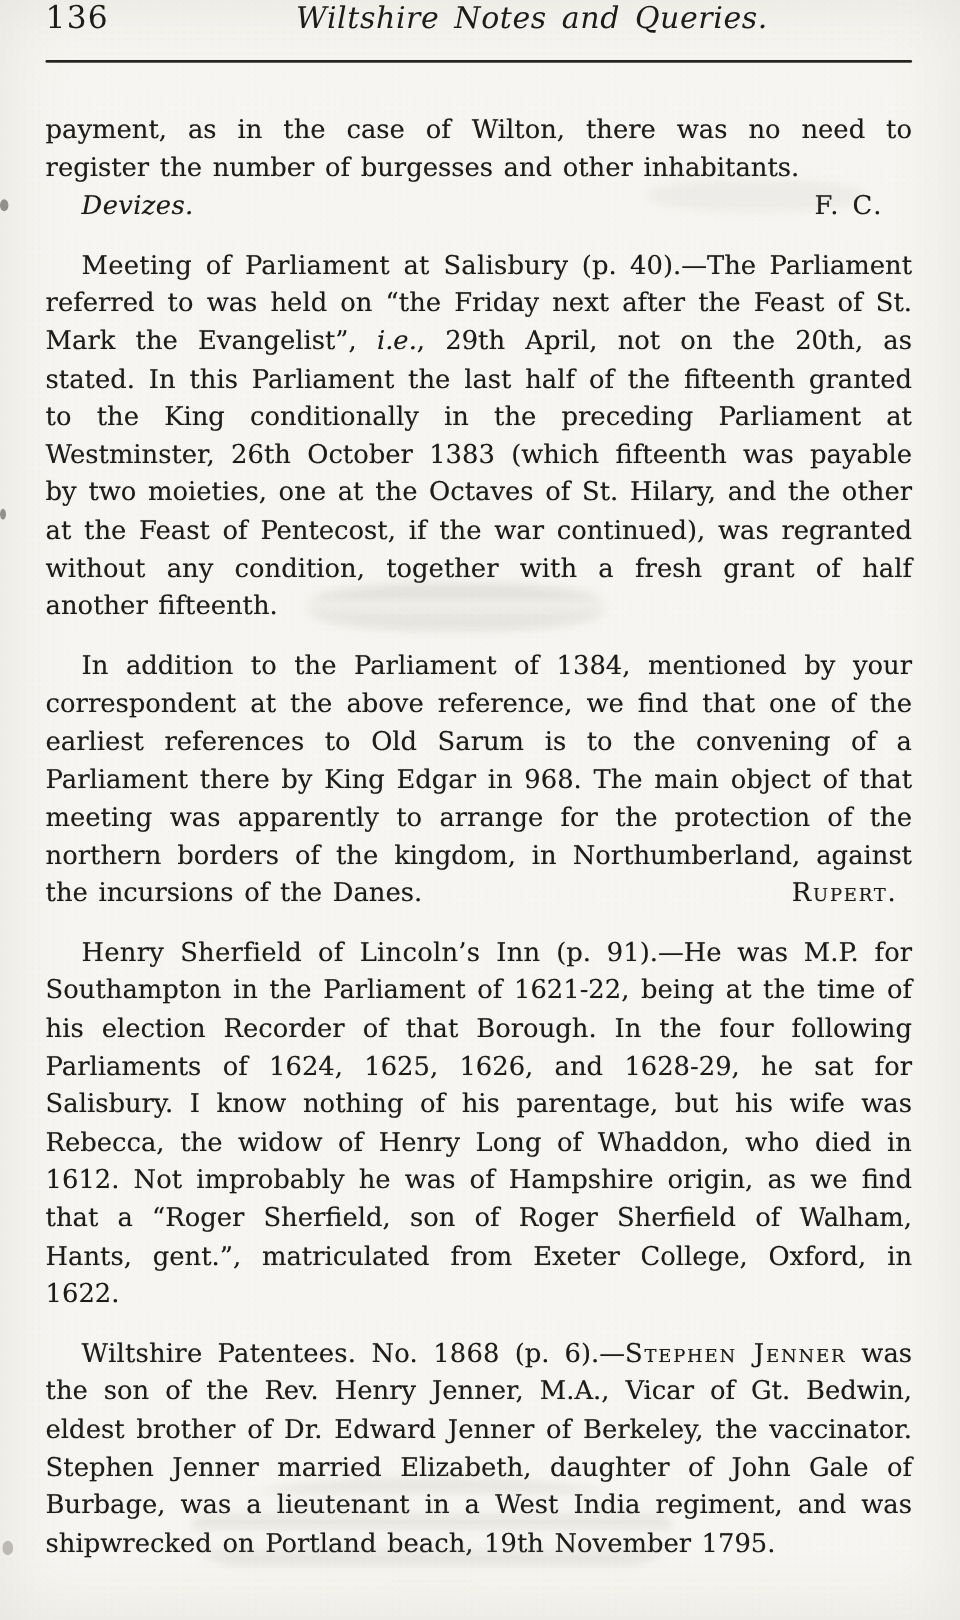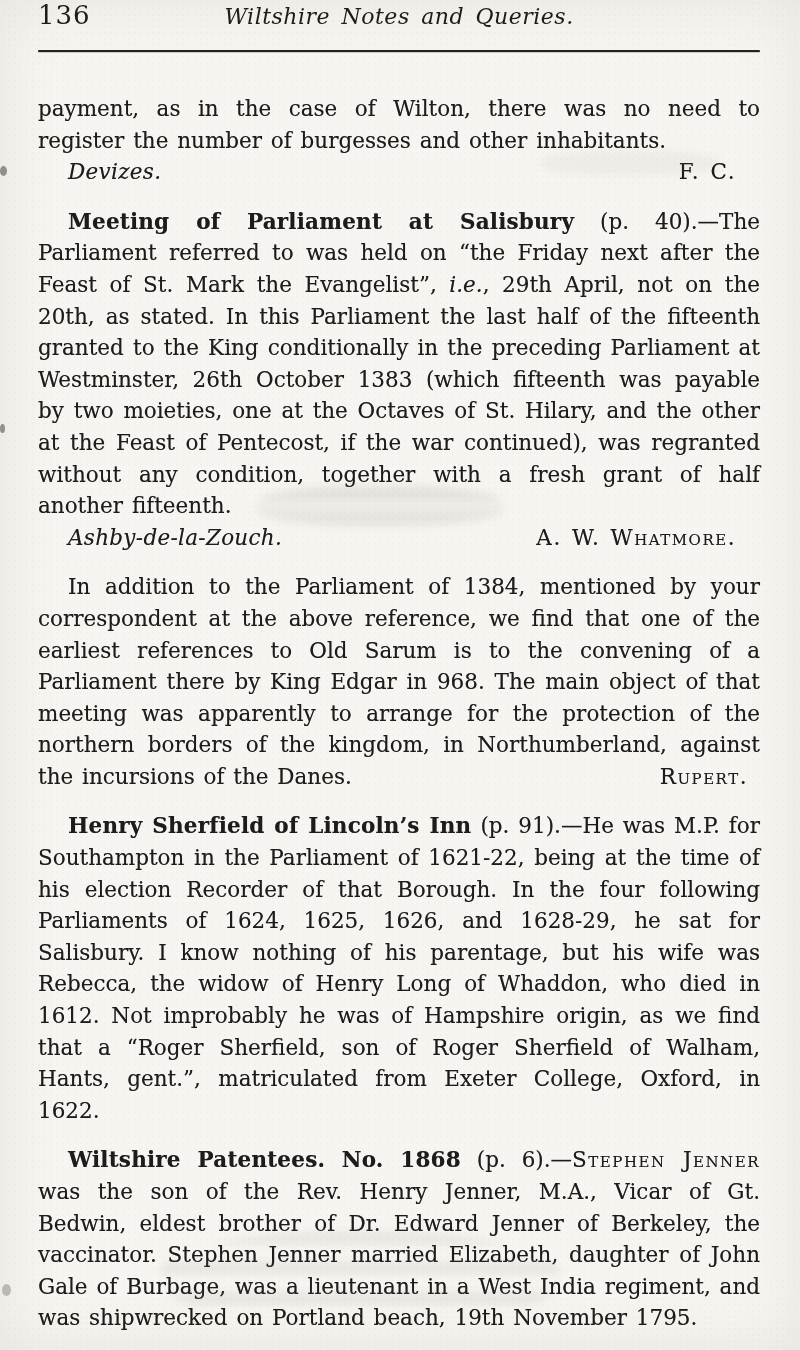--- a/index.html
+++ b/index.html
@@ -31,24 +31,24 @@
     display: grid;
     grid-template-columns: 120px 1fr 120px;
     align-items: baseline;
     height: 46px;
   }
   .page-number {
     font-size: 26px;
     letter-spacing: 1px;
   }
   .journal-title {
-    font-size: 22px;
+    font-size: 25px;
     font-style: italic;
     font-weight: 500;
-    text-align: center;
+    text-align: right;
     white-space: nowrap;
     letter-spacing: 0.5px;
     word-spacing: 4px;
   }
   .header-rule {
     height: 2px;
     background: #24231f;
     margin-top: 4px;
     border-radius: 1px;
     box-shadow: 0 0.5px 0 rgba(36,35,31,0.4);
@@ -64,21 +64,21 @@
     text-shadow: 0 0 0.6px rgba(20,18,15,0.45);
   }
 
   .entry { margin-top: 18px; }
   .entry:first-child { margin-top: 0; }
 
   .para { text-indent: 30px; }
   .para.no-indent { text-indent: 0; }
 
   .seg-plain { }
-  .seg-bold { font-weight: bold; letter-spacing: 0.2px; }
+  .seg-bold { font-weight: normal; letter-spacing: 0.2px; }
   .seg-italic { font-style: italic; margin-top: 40px; }
   .seg-smallcaps { font-variant: small-caps; letter-spacing: 1.5px; }
 
   .sig-line {
     display: flex;
     justify-content: space-between;
     align-items: baseline;
   }
 
   .place {
@@ -147,24 +147,20 @@
     <section class="entry">
       <p class="para no-indent"><span class="seg-plain">payment, as in the case of Wilton, there was no need to register the number of burgesses and other inhabitants.</span></p>
       <div class="sig-line">
         <span class="place">Devizes.</span>
         <span class="sig">F. C.</span>
       </div>
     </section>
 
     <section class="entry">
       <p class="para"><span class="seg-bold">Meeting of Parliament at Salisbury</span><span class="seg-plain"> (p. 40).—The Parliament referred to was held on “the Friday next after the Feast of St. Mark the Evangelist”, </span><span class="seg-italic">i.e.</span><span class="seg-plain">, 29th April, not on the 20th, as stated.  In this Parliament the last half of the fifteenth granted to the King conditionally in the preceding Parliament at Westminster, 26th October 1383 (which fifteenth was payable by two moieties, one at the Octaves of St. Hilary, and the other at the Feast of Pentecost, if the war continued), was regranted without any condition, together with a fresh grant of half another fifteenth.</span></p>
-      <div class="sig-line">
-        <span class="place">Ashby-de-la-Zouch.</span>
-        <span class="sig">A. W. Whatmore.</span>
-      </div>
     </section>
 
     <section class="entry">
       <p class="para"><span class="seg-plain">In addition to the Parliament of 1384, mentioned by your correspondent at the above reference, we find that one of the earliest references to Old Sarum is to the convening of a Parliament there by King Edgar in 968.  The main object of that meeting was apparently to arrange for the protection of the northern borders of the kingdom, in Northumberland, against the incursions of the Danes.</span><span class="sig-inline">Rupert.</span></p>
     </section>
 
     <section class="entry">
       <p class="para"><span class="seg-bold">Henry Sherfield of Lincoln’s Inn</span><span class="seg-plain"> (p. 91).—He was M.P. for Southampton in the Parliament of 1621-22, being at the time of his election Recorder of that Borough.  In the four following Parliaments of 1624, 1625, 1626, and 1628-29, he sat for Salisbury.  I know nothing of his parentage, but his wife was Rebecca, the widow of Henry Long of Whaddon, who died in 1612.  Not improbably he was of Hampshire origin, as we find that a “Roger Sherfield, son of Roger Sherfield of Walham, Hants, gent.”, matriculated from Exeter College, Oxford, in 1622.</span></p>
     </section>
 

